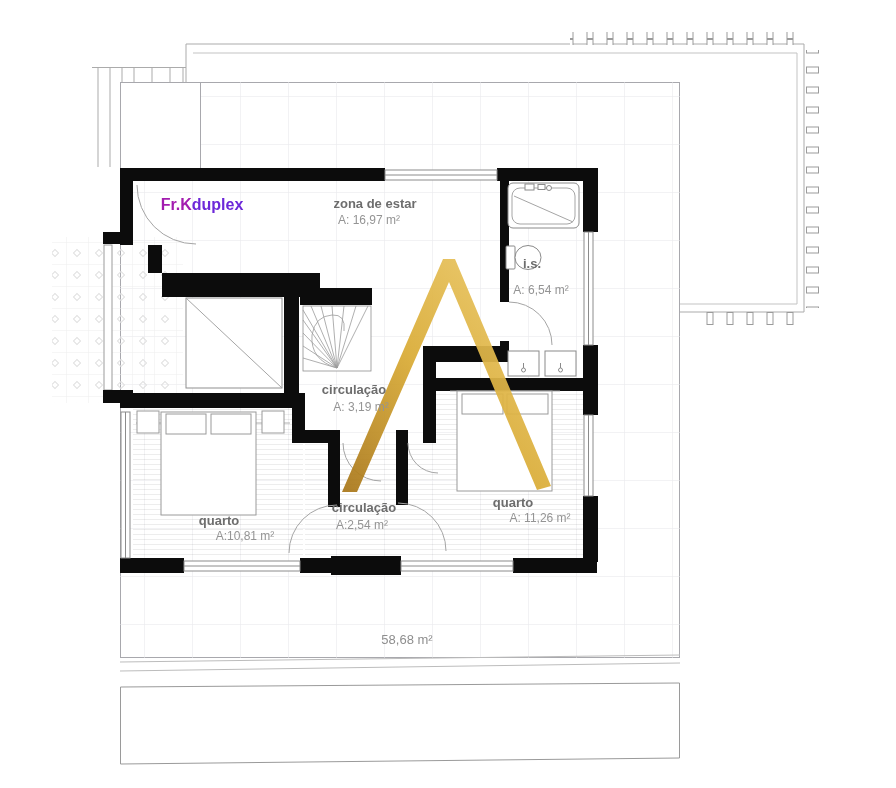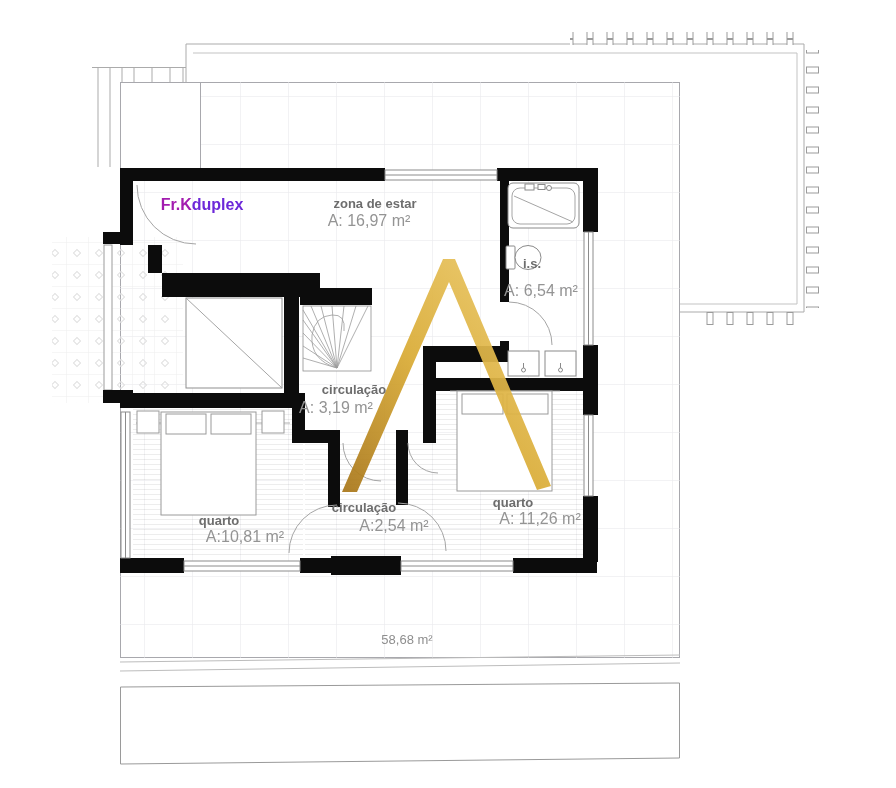--- a/index.html
+++ b/index.html
@@ -2,21 +2,21 @@
 <html><head>
 <meta charset="utf-8">
 <style>
   html,body{margin:0;padding:0;background:#ffffff;}
   .stage{position:relative;width:896px;height:788px;background:#fff;overflow:hidden;
          font-family:"Liberation Sans", sans-serif;}
   .plan-svg{position:absolute;left:0;top:0;}
   .lbl{position:absolute;transform:translate(-50%,-50%);white-space:nowrap;
        text-align:center;line-height:1.1;}
   .room-name{font-size:13px;font-weight:bold;color:#6d6d6d;}
-  .room-area{font-size:16px;color:#949494;}
+  .room-area{font-size:12px;color:#949494;}
   .frk{font-size:16px;}
   .frk .b{font-weight:bold;color:#a21caf;}
   .frk .s{color:#6d28d9;font-weight:bold;}
   .total-area{font-size:13px;color:#8e8e8e;}
   .wm-text{position:absolute;transform:translate(-50%,-50%);
            font-size:25px;letter-spacing:11px;color:#3b3b3b;opacity:.88;
            white-space:nowrap;font-weight:400;}
 </style>
 </head>
 <body>
@@ -207,26 +207,26 @@
     <span class="b">Fr.K</span><span class="s">duplex</span>
   </div>
 
   <div class="lbl room-name" style="left:375px;top:204px;">zona de estar</div>
   <div class="lbl room-area" style="left:369px;top:221px;">A: 16,97 m²</div>
 
   <div class="lbl room-name" style="left:532px;top:264px;">i.s.</div>
   <div class="lbl room-area" style="left:541px;top:291px;">A: 6,54 m²</div>
 
   <div class="lbl room-name" style="left:354px;top:390px;">circulação</div>
-  <div class="lbl room-area" style="left:336px;top:408px;text-align:right;">A: 3,19 m²</div>
+  <div class="lbl room-area" style="left:361px;top:408px;text-align:right;">A: 3,19 m²</div>
 
   <div class="lbl room-name" style="left:219px;top:521px;">quarto</div>
   <div class="lbl room-area" style="left:221px;top:537px;margin-left:24px;">A:10,81 m²</div>
 
   <div class="lbl room-name" style="left:364px;top:508px;">circulação</div>
-  <div class="lbl room-area" style="left:362px;top:526px;margin-left:32px;">A:2,54 m²</div>
+  <div class="lbl room-area" style="left:362px;top:526px;">A:2,54 m²</div>
 
   <div class="lbl room-name" style="left:513px;top:503px;">quarto</div>
   <div class="lbl room-area" style="left:540px;top:519px;">A: 11,26 m²</div>
 
   <div class="lbl total-area" style="left:407px;top:640px;">58,68 m²</div>
 
 </div>
 
 </body></html>

